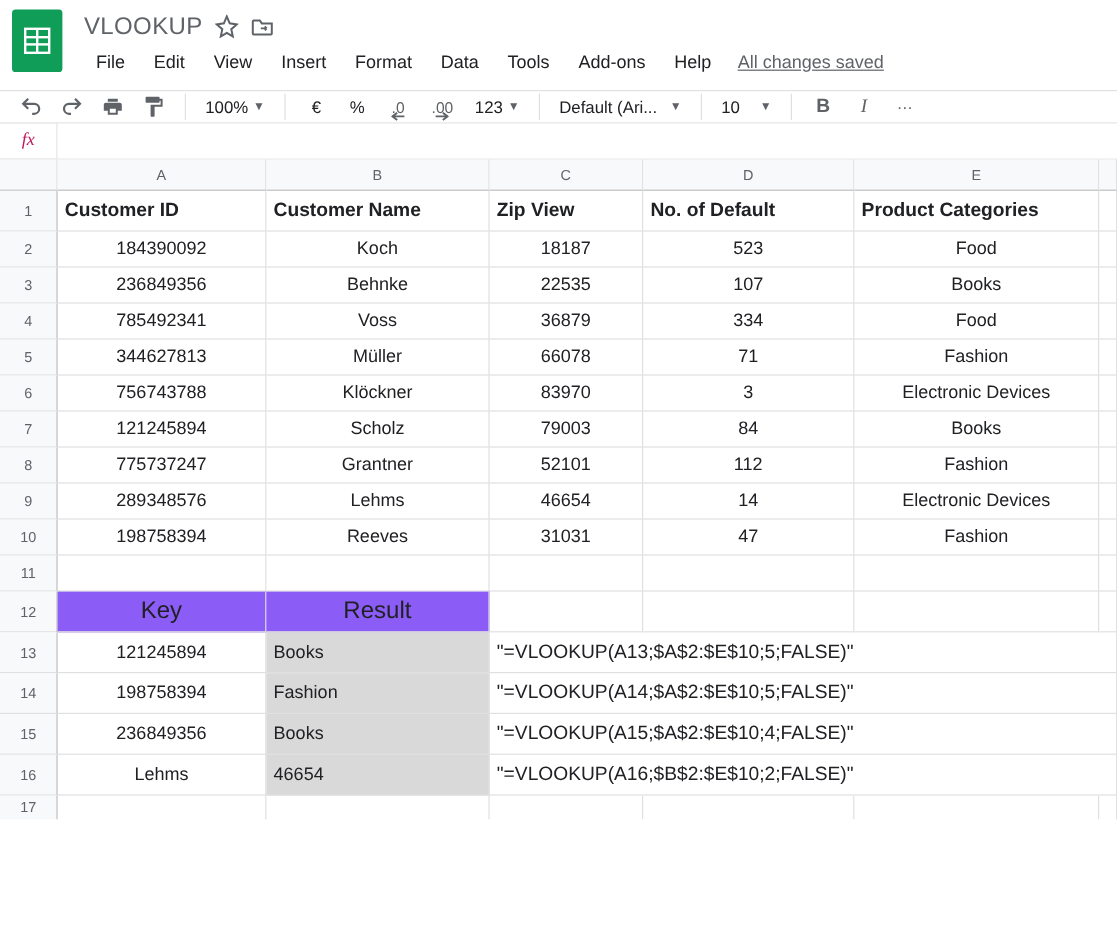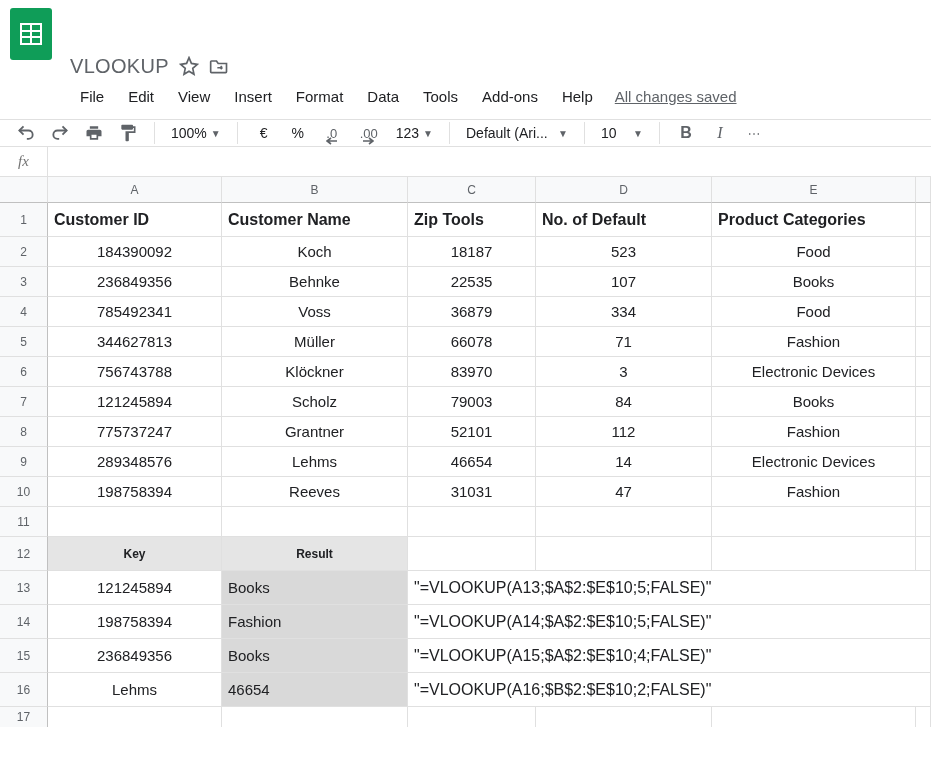--- a/index.html
+++ b/index.html
@@ -33,21 +33,21 @@
     width: 22px;
     height: 22px;
     background: #fff;
     display: grid;
     grid-template-columns: 1fr 1fr;
     grid-template-rows: 1fr 1fr 1fr;
     gap: 2px;
     padding: 2px;
   }
   .doc-icon-inner div { background: #0f9d58; }
-  .title-area { flex: 1; margin-top: 44px; }
+  .title-area { flex: 1; }
   .title-row {
     display: flex;
     align-items: center;
     gap: 10px;
     height: 28px;
   }
   .doc-title {
     font-size: 20px;
     color: #5f6368;
     letter-spacing: 0.3px;
@@ -136,21 +136,21 @@
   .italic { font-style: italic; font-family: Georgia, serif; font-size: 16px;}
   
   .formula-bar {
     display: flex;
     align-items: center;
     border-bottom: 1px solid #e0e0e0;
     height: 30px;
   }
   .fx {
     width: 48px;
-    color: #737373;
+    color: #be185d;
     font-style: italic;
     font-family: Georgia, serif;
     font-size: 15px;
     text-align: center;
     border-right: 1px solid #e0e0e0;
     height: 100%;
     display: flex;
     align-items: center;
     justify-content: center;
   }
@@ -211,23 +211,23 @@
   .left { justify-content: flex-start; }
   .hdr {
     font-weight: bold;
     font-size: 16px;
     height: 34px;
   }
   .row-h.hdr-row { height: 34px; }
   .row-h.tall { height: 34px; }
   .cell.tall { height: 34px; }
   .green-hdr {
-    background: #e5e5e5;
-    font-weight: bold;
-    font-size: 12px;
+    background: #8b5cf6;
+    font-weight: normal;
+    font-size: 20px;
   }
   .grey-cell {
     background: #d9d9d9;
   }
   .formula-cell {
     font-size: 16px;
     grid-column: span 4;
     border-right: 1px solid #e0e0e0;
   }
   svg { display: block; }
@@ -350,21 +350,21 @@
   <div class="col-h">A</div>
   <div class="col-h">B</div>
   <div class="col-h">C</div>
   <div class="col-h">D</div>
   <div class="col-h">E</div>
   <div class="col-h"></div>
 
   <div class="row-h hdr-row">1</div>
   <div class="cell hdr left">Customer ID</div>
   <div class="cell hdr left">Customer Name</div>
-  <div class="cell hdr left">Zip Tools</div>
+  <div class="cell hdr left">Zip View</div>
   <div class="cell hdr left">No. of Default</div>
   <div class="cell hdr left">Product Categories</div>
   <div class="cell hdr"></div>
 
   <div class="row-h">2</div>
   <div class="cell center">184390092</div>
   <div class="cell center">Koch</div>
   <div class="cell center">18187</div>
   <div class="cell center">523</div>
   <div class="cell center">Food</div>

